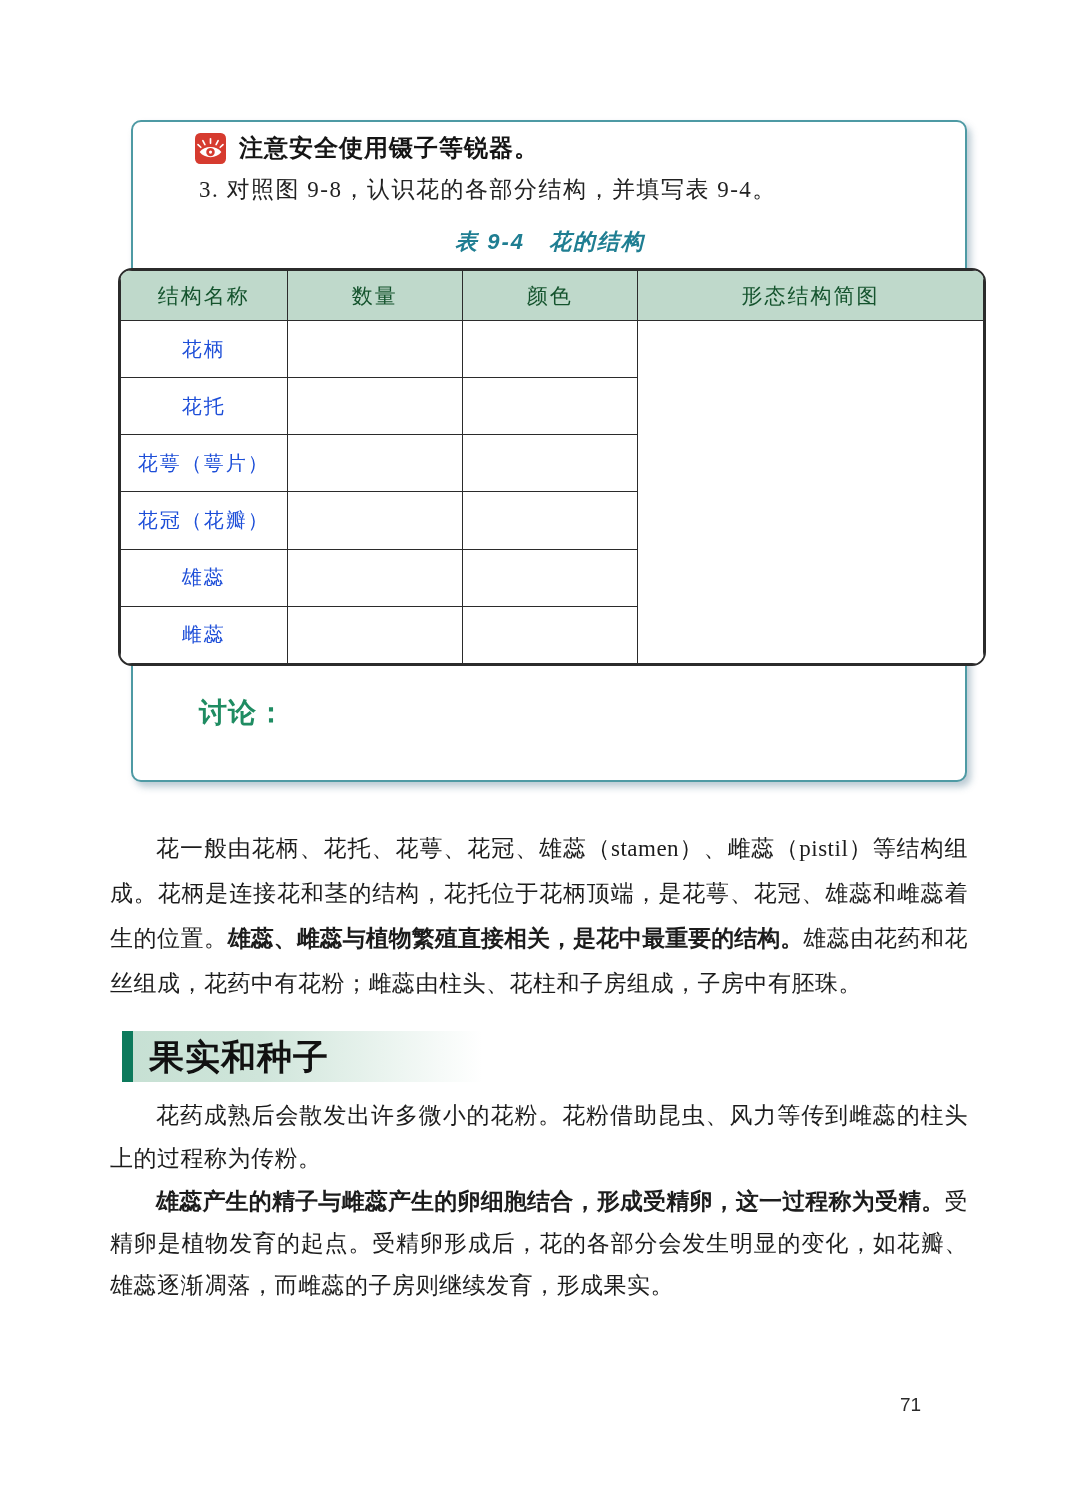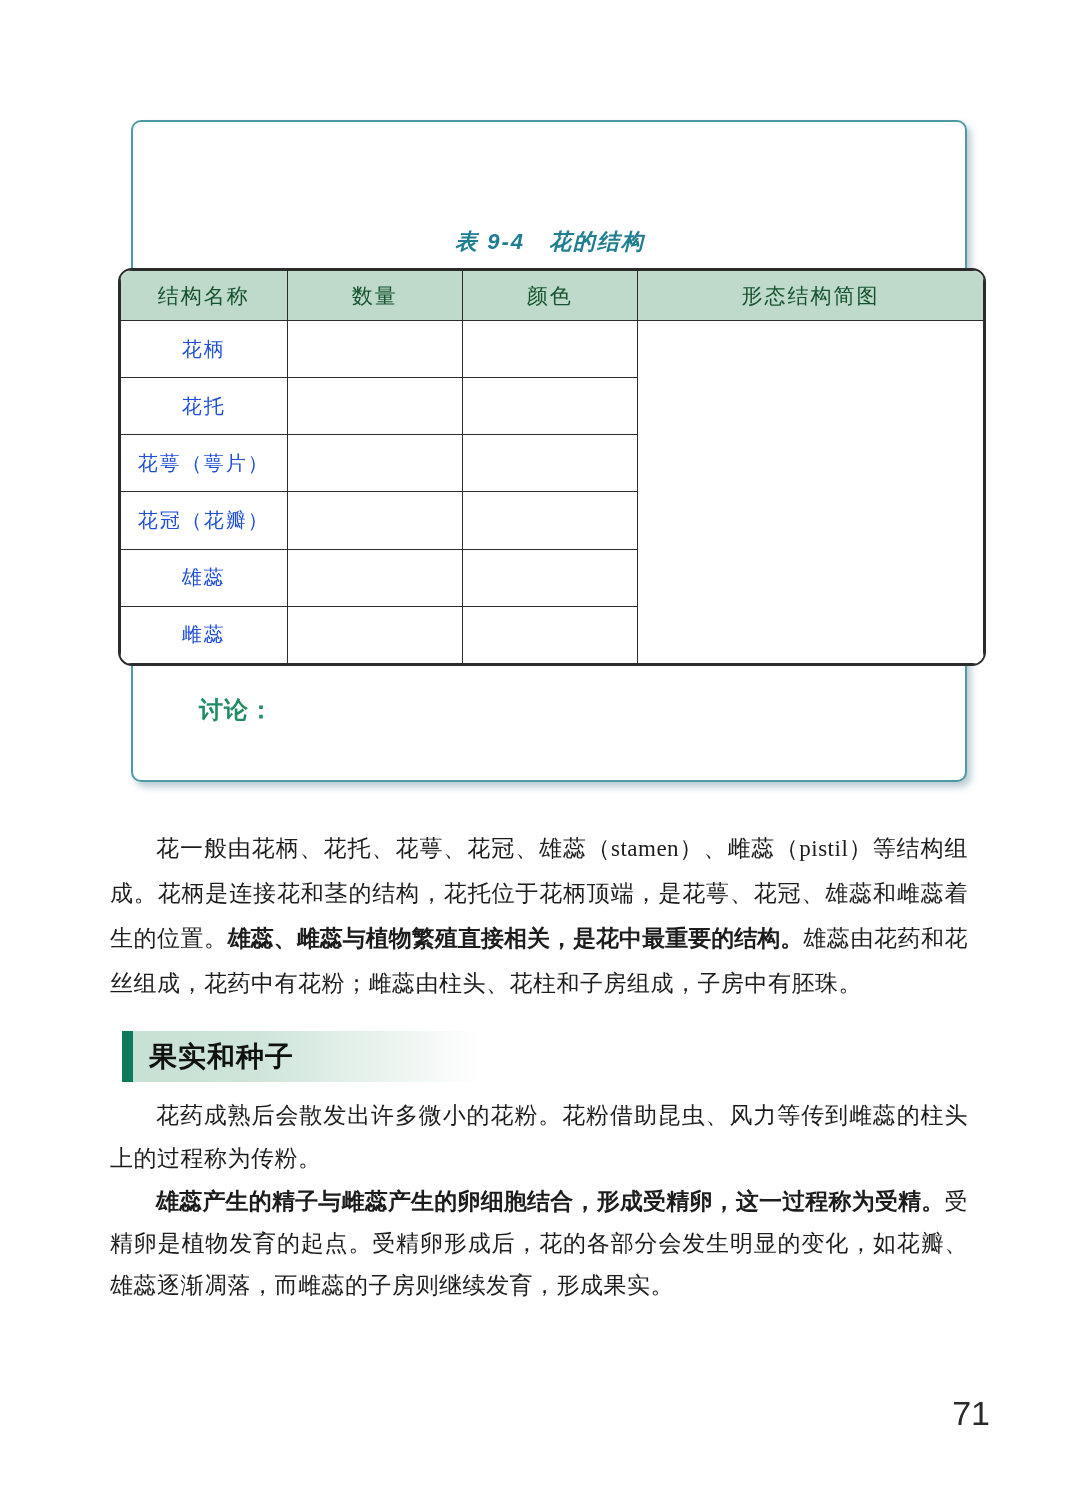--- a/index.html
+++ b/index.html
@@ -38,21 +38,21 @@
   .table-wrap thead th{
     background:#bfd9cb;font-weight:400;font-size:21px;color:#14532d;letter-spacing:2px;
   }
   .table-wrap tbody tr{height:57px;}
   .table-wrap td.rowname{font-size:20px;letter-spacing:2px;color:#1d4ed8;}
   .table-wrap td.blank,.table-wrap td.sketch{background:#fff;}
   
   .discussion-label{
     position:absolute;left:199px;top:694px;
     font-family:"Liberation Sans","DejaVu Sans",sans-serif;font-weight:700;
-    font-size:24px;color:#1f8c62;letter-spacing:1px;
+    font-size:28px;color:#1f8c62;letter-spacing:1px;
   }
   .discussion-question{position:absolute;left:199px;top:737px;font-size:22px;letter-spacing:2px;color:#2a2a2a;}
   
   .para{
     position:absolute;left:110px;width:858px;margin:0;
     font-size:23px;line-height:45px;text-align:justify;text-indent:2em;
     letter-spacing:.5px;color:#1c1c1c;
   }
   .para .b{font-family:"Liberation Sans","DejaVu Sans",sans-serif;font-weight:700;letter-spacing:0;}
   .p1{top:826px;}
@@ -60,36 +60,55 @@
   .p3{top:1180px;line-height:42px;}
   
   .section-header{
     position:absolute;left:122px;top:1031px;width:392px;height:51px;
     background:linear-gradient(90deg,#c6e0d3 0%,#cfe5da 35%,rgba(255,255,255,0) 92%);
   }
   .section-bar{position:absolute;left:0;top:0;width:11px;height:51px;background:#0d7a5c;}
   .section-title{
     position:absolute;left:27px;top:0;line-height:51px;
     font-family:"Liberation Sans","DejaVu Sans",sans-serif;font-weight:700;
-    font-size:28px;color:#111;letter-spacing:1px;
+    font-size:35px;color:#111;letter-spacing:1px;
   }
   
   .page-number{
-    position:absolute;left:900px;top:1394px;width:90px;text-align:right;
-    font-family:"Liberation Sans","DejaVu Sans",sans-serif;font-size:34px;color:#2a2a2a;
+    position:absolute;left:900px;top:1394px;width:90px;text-align:left;
+    font-family:"Liberation Sans","DejaVu Sans",sans-serif;font-size:19px;color:#2a2a2a;
   }
 </style>
 </head>
 <body>
 
 <div class="page">
 
   <section class="activity-box"></section>
 
+  <div class="warning-row">
+    <span class="eye-icon">
+      <svg width="31" height="31" viewBox="0 0 30 30">
+        <rect x="0" y="0" width="30" height="30" rx="5" fill="#d63b2f"></rect>
+        <g stroke="#ffffff" stroke-width="1.6" stroke-linecap="round">
+          <line x1="15" y1="10" x2="15" y2="5.6"></line>
+          <line x1="9.6" y1="11.2" x2="7.6" y2="7.4"></line>
+          <line x1="20.4" y1="11.2" x2="22.4" y2="7.4"></line>
+          <line x1="5.6" y1="13.8" x2="2.9" y2="11.2"></line>
+          <line x1="24.4" y1="13.8" x2="27.1" y2="11.2"></line>
+        </g>
+        <path d="M4.5 18.5 C 9 12, 21 12, 25.5 18.5 C 21 25, 9 25, 4.5 18.5 Z" fill="#ffffff"></path>
+        <circle cx="15" cy="18.5" r="4.1" fill="#d63b2f"></circle>
+        <circle cx="15" cy="18.5" r="1.5" fill="#ffffff"></circle>
+      </svg>
+    </span>
+    <span class="warning-text">注意安全使用镊子等锐器。</span>
+  </div>
 
+  <div class="step3">3. 对照图 9-8，认识花的各部分结构，并填写表 9-4。</div>
 
   <div class="table-caption">表 9-4　花的结构</div>
 
   <div class="table-wrap">
     <table>
       <colgroup>
         <col style="width:19.3%">
           <col style="width:20.3%">
           <col style="width:20.3%">
           <col style="width:40.1%">

